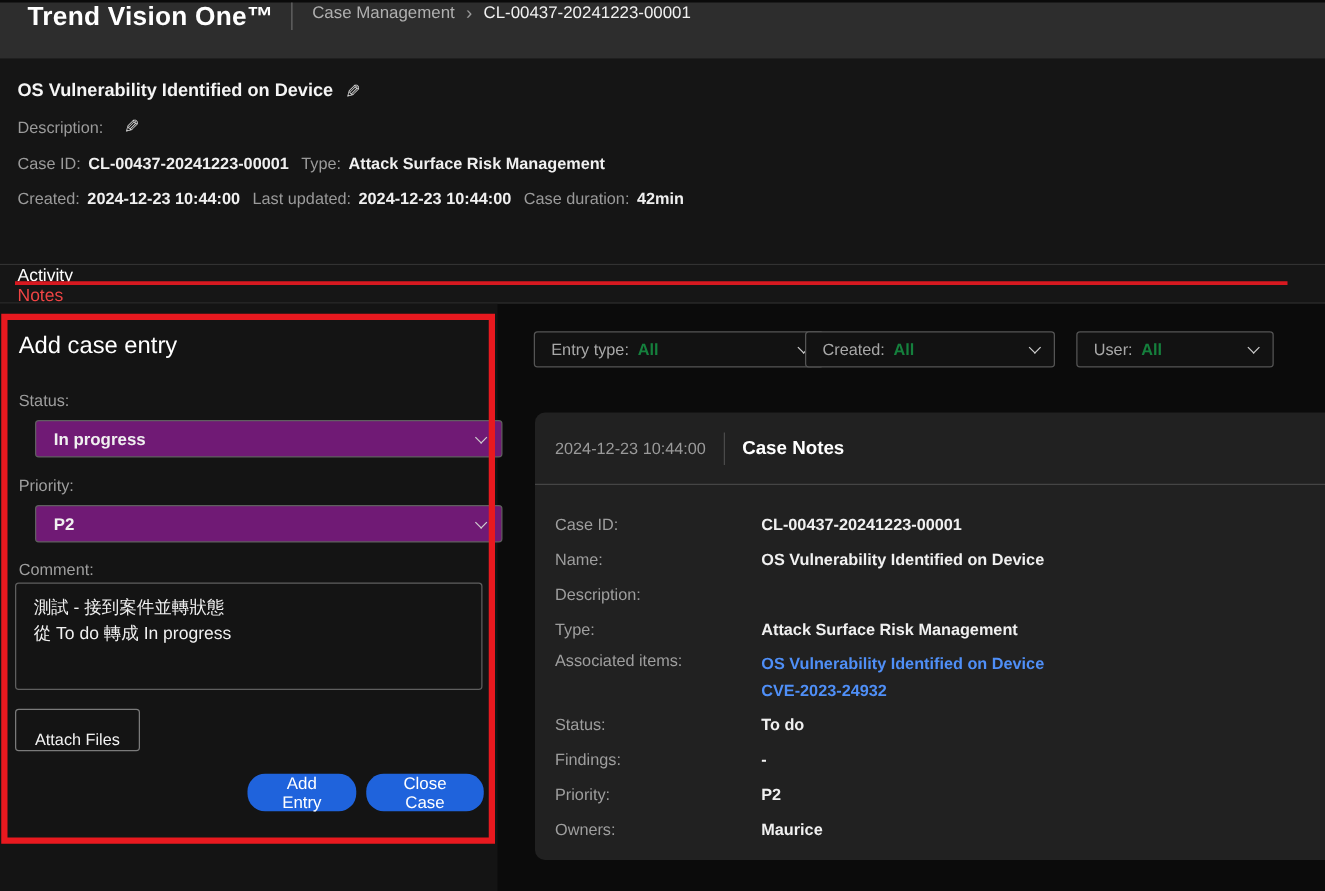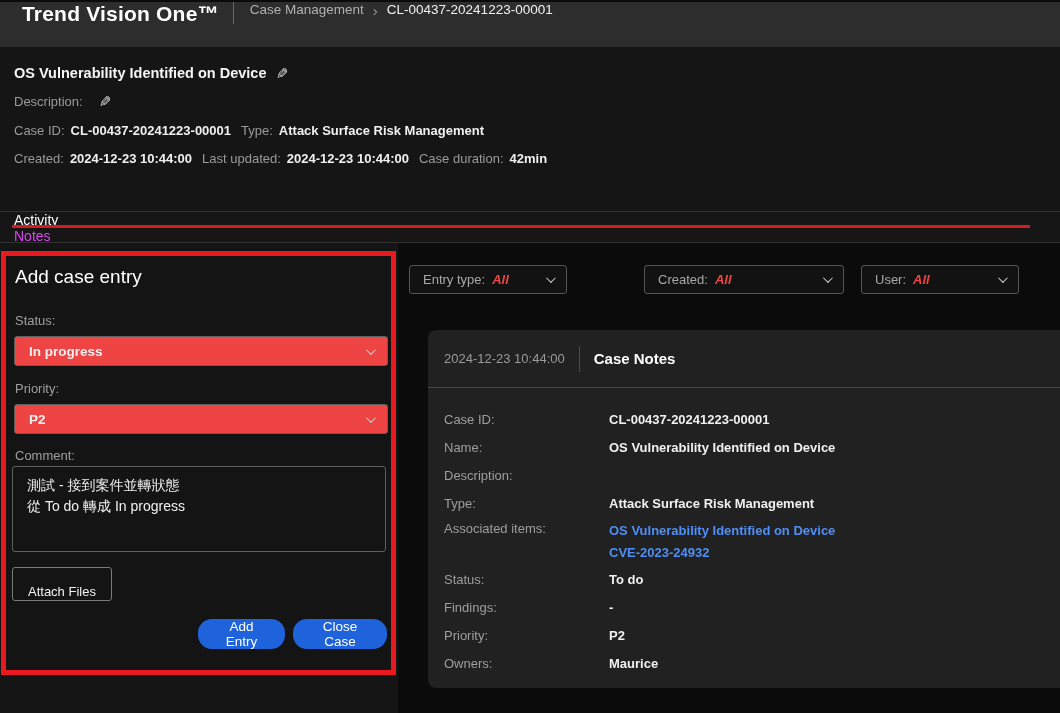--- a/index.html
+++ b/index.html
@@ -29,45 +29,45 @@
   .desc-row{position:absolute;left:14px;top:47px;display:flex;align-items:center;gap:16px;}
   .meta-label{font-size:13px;color:#9a9a9a;}
   .meta-value{font-size:13px;color:#f0f0f0;font-weight:bold;}
   .meta-row1{position:absolute;left:14px;top:76px;display:flex;align-items:center;}
   .meta-row2{position:absolute;left:14px;top:104px;display:flex;align-items:center;}
   .meta-row1 .meta-value,.meta-row2 .meta-value{margin-left:6px;}
   .meta-gap{width:10px;}
 
   
   .tabbar{position:absolute;left:0;top:211px;width:1060px;height:32px;background:#161616;border-top:1px solid #323232;border-bottom:1px solid #323232;display:flex;align-items:stretch;padding-left:14px;flex-direction:column;}
-  .tab{display:flex;align-items:center;font-size:14px;color:#d946ef;margin-right:32px;cursor:pointer;position:relative;}
+  .tab{display:flex;align-items:center;font-size:14px;color:#ef4444;margin-right:32px;cursor:pointer;position:relative;}
   .tab.active{color:#ffffff;}
   .tab.active::after{content:"";position:absolute;left:-2px;right:-2px;bottom:0;height:3px;background:var(--accent-red);}
 
   
   .content{position:absolute;left:0;top:243px;width:1060px;height:470px;background:#0b0b0b;}
   .left-panel{position:absolute;left:0;top:0;width:398px;height:470px;background:#141414;}
   .annotation-rect{position:absolute;left:1px;top:8px;width:395px;height:424px;border:5px solid var(--annotation-red);pointer-events:none;z-index:5;}
 
   .panel-title{position:absolute;left:15px;top:23px;font-size:19px;color:#ffffff;}
   .field-label{position:absolute;left:15px;font-size:13px;color:#9e9e9e;}
-  .dropdown{position:absolute;left:14px;width:374px;height:30px;background:#ef4444;border:1px solid #5f5f5f;border-radius:3px;display:flex;align-items:center;padding:0 14px;cursor:pointer;}
+  .dropdown{position:absolute;left:28px;width:374px;height:30px;background:#701a75;border:1px solid #5f5f5f;border-radius:3px;display:flex;align-items:center;padding:0 14px;cursor:pointer;}
   .dropdown .dd-text{font-size:13.5px;color:#f0f0f0;font-weight:bold;}
   .chev{margin-left:auto;width:7px;height:7px;border-right:1.8px solid #cfcfcf;border-bottom:1.8px solid #cfcfcf;transform:rotate(45deg) translateY(-2px);}
   .comment-area{position:absolute;left:12px;top:223px;width:374px;height:86px;background:#141414;border:1px solid #5f5f5f;border-radius:3px;color:#f0f0f0;font-size:14px;line-height:21px;padding:8px 14px;resize:none;font-family:"Liberation Sans","DejaVu Sans",sans-serif;}
   .attach-btn{position:absolute;left:12px;top:324px;height:30px;padding:16px 15px;background:transparent;border:1px solid #7a7a7a;border-radius:3px;color:#f2f2f2;font-size:13px;cursor:pointer;font-family:inherit;}
   .blue-btn{position:absolute;top:376px;height:30px;border:none;border-radius:14px;background:var(--button-blue);color:#ffffff;font-size:13.5px;cursor:pointer;padding:0 14px;font-family:inherit;}
   .add-entry-btn{left:198px;width:87px;}
   .close-case-btn{left:293px;width:94px;}
 
   
   .filter-box{position:absolute;top:22px;height:29px;background:#121212;border:1px solid #555555;border-radius:3px;display:flex;align-items:center;padding:0 13px;cursor:pointer;}
   .filter-box .f-label{font-size:13px;color:#a8a8a8;}
-  .filter-box .f-value{font-size:13px;color:#ef4444;font-weight:bold;margin-left:7px;font-style:italic;}
-  .fb-0{left:409px;width:158px;}
+  .filter-box .f-value{font-size:13px;color:#15803d;font-weight:bold;margin-left:7px;}
+  .fb-0{left:427px;width:232px;}
   .fb-1{left:644px;width:200px;}
   .fb-2{left:861px;width:158px;}
 
   
   .card{position:absolute;left:428px;top:87px;width:650px;height:358px;background:#212121;border-radius:8px;}
   .card-header{position:absolute;left:0;top:0;width:100%;height:58px;display:flex;align-items:center;border-bottom:1px solid #454545;}
   .card-time{font-size:13px;color:#9a9a9a;margin-left:16px;}
   .card-vdiv{width:1px;height:26px;background:#4a4a4a;margin:0 14px;}
   .card-title{font-size:15px;font-weight:bold;color:#ffffff;}
   .card-fields{position:absolute;left:16px;top:75px;right:16px;}

